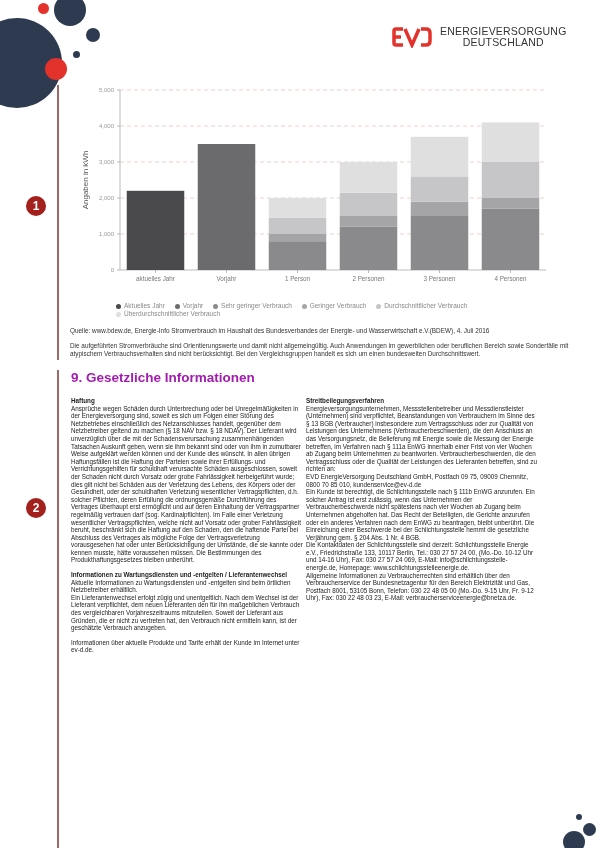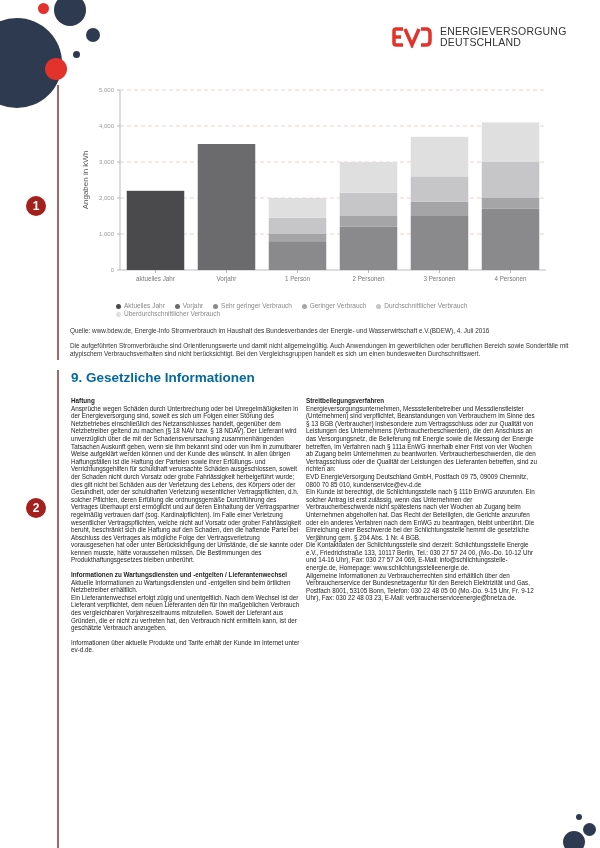--- a/index.html
+++ b/index.html
@@ -2,30 +2,30 @@
 <html><head>
 <meta charset="utf-8">
 <style>
   html, body { margin:0; padding:0; background:#ffffff; }
   body { width:600px; height:848px; position:relative; overflow:hidden; font-family:"Liberation Sans", sans-serif; color:#222; }
   .bubble { position:absolute; border-radius:50%; }
   .navy { background:#2e3a4f; }
   .red { background:#e2322b; }
   .vline { position:absolute; left:57px; width:2px; background:#9c6b66; }
   .badge { position:absolute; left:26px; width:20px; height:20px; border-radius:50%; background:#a3201d; color:#fff; font-weight:bold; font-size:12px; text-align:center; line-height:20px; }
-  .logo { position:absolute; left:392px; top:26px; display:flex; align-items:center; }
+  .logo { position:absolute; left:392px; top:26px; display:flex; align-items:center;text-align:center; }
   .logo-mark { width:40px; height:22px; }
   .logo-text { margin-left:8px; font-size:10.5px; line-height:11px; color:#333; letter-spacing:0.2px; }
   #chart { position:absolute; left:80px; top:82px; width:470px; height:210px; }
   .legend { position:absolute; left:116px; top:302px; width:360px; font-size:6.5px; color:#888; line-height:8px; }
   .legend span.item { margin-right:8px; white-space:nowrap; }
   .legend .dot { display:inline-block; width:5px; height:5px; border-radius:50%; margin-right:3px; vertical-align:middle; }
   .source { position:absolute; left:70px; top:327px; width:520px; font-size:6.4px; color:#333; }
   .note { position:absolute; left:70px; top:342px; width:520px; font-size:6.4px; color:#333; line-height:8.2px; }
-  .h9 { position:absolute; left:71px; top:370px; font-size:13.5px; font-weight:bold; color:#0369a1; }
+  .h9 { position:absolute; left:71px; top:370px; font-size:13.5px; font-weight:bold; color:#a21caf; }
   .col { position:absolute; top:397px; width:232px; font-size:6.3px; line-height:7.6px; color:#222; }
   .col h4 { margin:0; font-size:6.3px; font-weight:bold; }
   .col p { margin:0; }
   .col .gap { height:7px; }
 </style>
 </head>
 <body>
 
 <div class="bubble navy" style="left:-28px; top:18px; width:90px; height:90px;"></div>
 <div class="bubble navy" style="left:54px; top:-6px; width:32px; height:32px;"></div>

